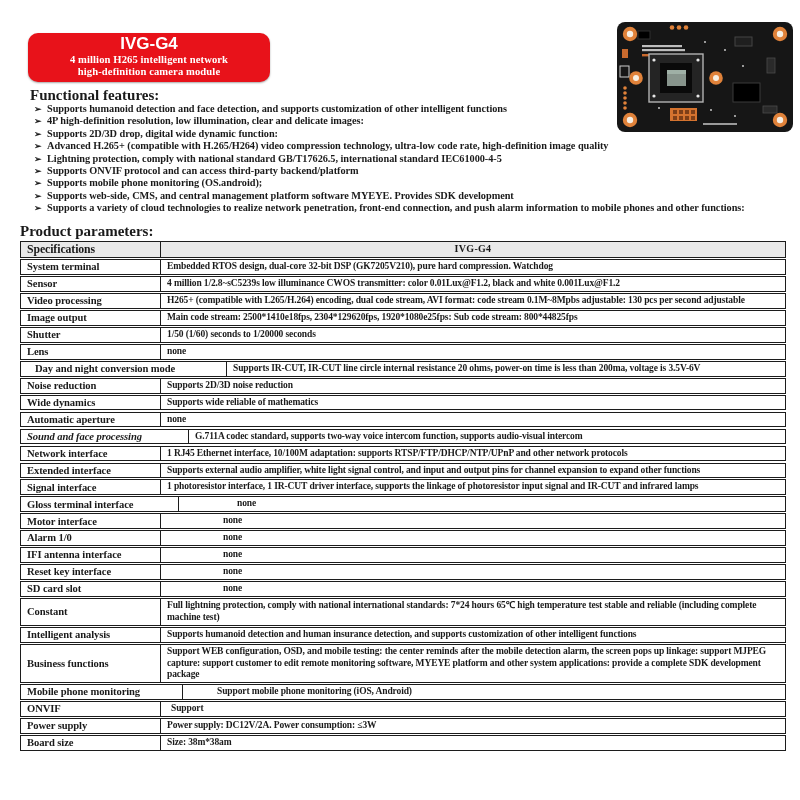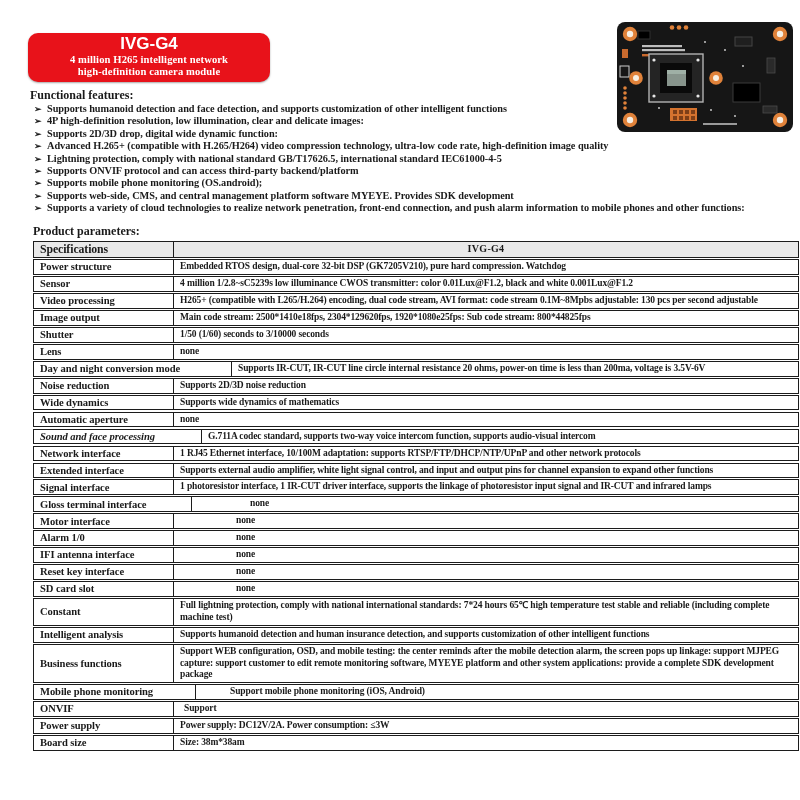--- a/index.html
+++ b/index.html
@@ -12,26 +12,26 @@
     position:absolute;left:28px;top:33px;width:242px;height:49px;
     background:#e8121a;border-radius:10px;color:#fff;text-align:center;
     box-shadow:0 1px 2px rgba(0,0,0,.35);
   }
   .badge-title{font-family:"Liberation Sans",sans-serif;font-weight:bold;font-size:17px;line-height:20px;padding-top:1px;}
   .badge-sub{font-weight:bold;font-size:10.6px;line-height:12px;letter-spacing:.1px;}
   
   .pcb{position:absolute;left:615px;top:20px;width:180px;height:114px;}
   
   .features{position:absolute;left:30px;top:88px;width:742px;}
-  .sec-heading{font-weight:bold;font-size:12px;line-height:14px;}
+  .sec-heading{font-weight:bold;font-size:15px;line-height:14px;}
   .feat-list{margin:1px 0 0 0;padding:0 0 0 4px;list-style:none;}
   .feat-list li{display:flex;font-weight:bold;font-size:10.3px;line-height:12.4px;letter-spacing:-.05px;}
   .feat-bullet{flex:0 0 13px;font-size:9px;}
   
-  .params{position:absolute;left:33px;top:224px;width:766px;}
+  .params{position:absolute;left:20px;top:224px;width:766px;}
   .spec-table{margin-top:3px;}
   .prow{display:flex;align-items:stretch;border:1.2px solid #1c1c1c;margin-bottom:1.2px;background:#fff;min-height:13px;}
   .plabel{
     flex:0 0 130px;border-right:1.2px solid #1c1c1c;
     font-weight:bold;font-size:10.6px;line-height:1.18;
     padding:1px 3px 0 6px;display:flex;align-items:center;letter-spacing:-.1px;
   }
   .pvalue{
     flex:1;font-weight:bold;font-size:9.5px;line-height:1.24;letter-spacing:-.12px;
     padding:1px 6px;display:flex;align-items:center;
@@ -166,54 +166,54 @@
 </div>
 
 <div class="params">
   <div class="sec-heading">Product parameters:</div>
   <div class="spec-table">
     <div class="prow head">
       <div class="plabel">Specifications</div>
       <div class="pvalue">IVG-G4</div>
     </div>
   <div class="prow">
-        <div class="plabel">Power structure</div>
+        <div class="plabel">System terminal</div>
         <div class="pvalue">Embedded RTOS design, dual-core 32-bit DSP (GK7205V210), pure hard compression. Watchdog</div>
       </div>
       <div class="prow">
         <div class="plabel">Sensor</div>
         <div class="pvalue">4 million 1/2.8~sC5239s low illuminance CWOS transmitter: color 0.01Lux@F1.2, black and white 0.001Lux@F1.2</div>
       </div>
       <div class="prow">
         <div class="plabel">Video processing</div>
         <div class="pvalue">H265+ (compatible with L265/H.264) encoding, dual code stream, AVI format: code stream 0.1M~8Mpbs adjustable: 130 pcs per second adjustable</div>
       </div>
       <div class="prow">
         <div class="plabel">Image output</div>
         <div class="pvalue">Main code stream: 2500*1410e18fps, 2304*129620fps, 1920*1080e25fps: Sub code stream: 800*44825fps</div>
       </div>
       <div class="prow">
         <div class="plabel">Shutter</div>
-        <div class="pvalue">1/50 (1/60) seconds to 3/10000 seconds</div>
+        <div class="pvalue">1/50 (1/60) seconds to 1/20000 seconds</div>
       </div>
       <div class="prow">
         <div class="plabel">Lens</div>
         <div class="pvalue">none</div>
       </div>
       <div class="prow">
-        <div class="plabel" style="flex-basis: 188px;">Day and night conversion mode</div>
+        <div class="plabel" style="flex-basis: 188px; margin-left: 8px;">Day and night conversion mode</div>
         <div class="pvalue">Supports IR-CUT, IR-CUT line circle internal resistance 20 ohms, power-on time is less than 200ma, voltage is 3.5V-6V</div>
       </div>
       <div class="prow">
         <div class="plabel">Noise reduction</div>
         <div class="pvalue">Supports 2D/3D noise reduction</div>
       </div>
       <div class="prow">
         <div class="plabel">Wide dynamics</div>
-        <div class="pvalue">Supports wide dynamics of mathematics</div>
+        <div class="pvalue">Supports wide reliable of mathematics</div>
       </div>
       <div class="prow">
         <div class="plabel">Automatic aperture</div>
         <div class="pvalue">none</div>
       </div>
       <div class="prow">
         <div class="plabel" style="flex-basis: 158px; font-style: italic;">Sound and face processing</div>
         <div class="pvalue">G.711A codec standard, supports two-way voice intercom function, supports audio-visual intercom</div>
       </div>
       <div class="prow">

